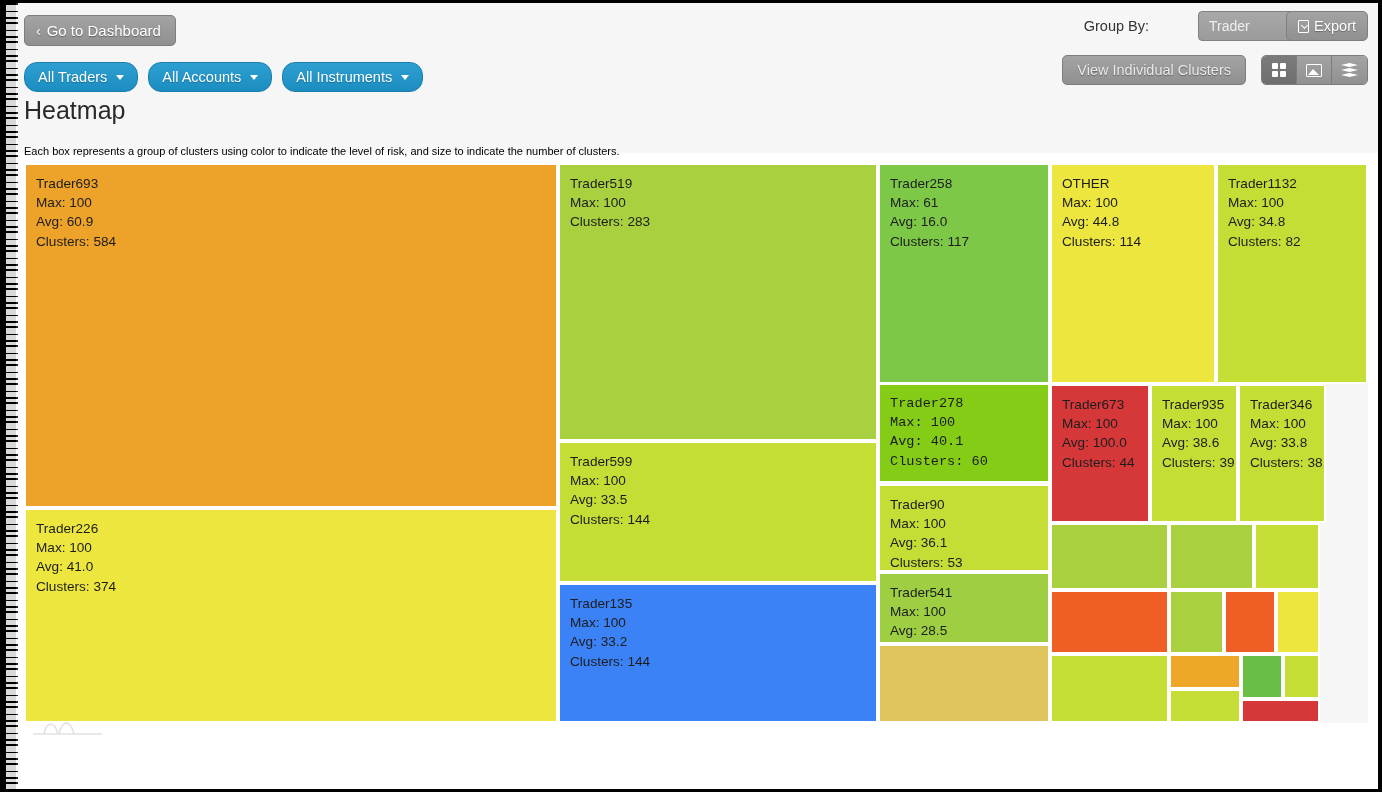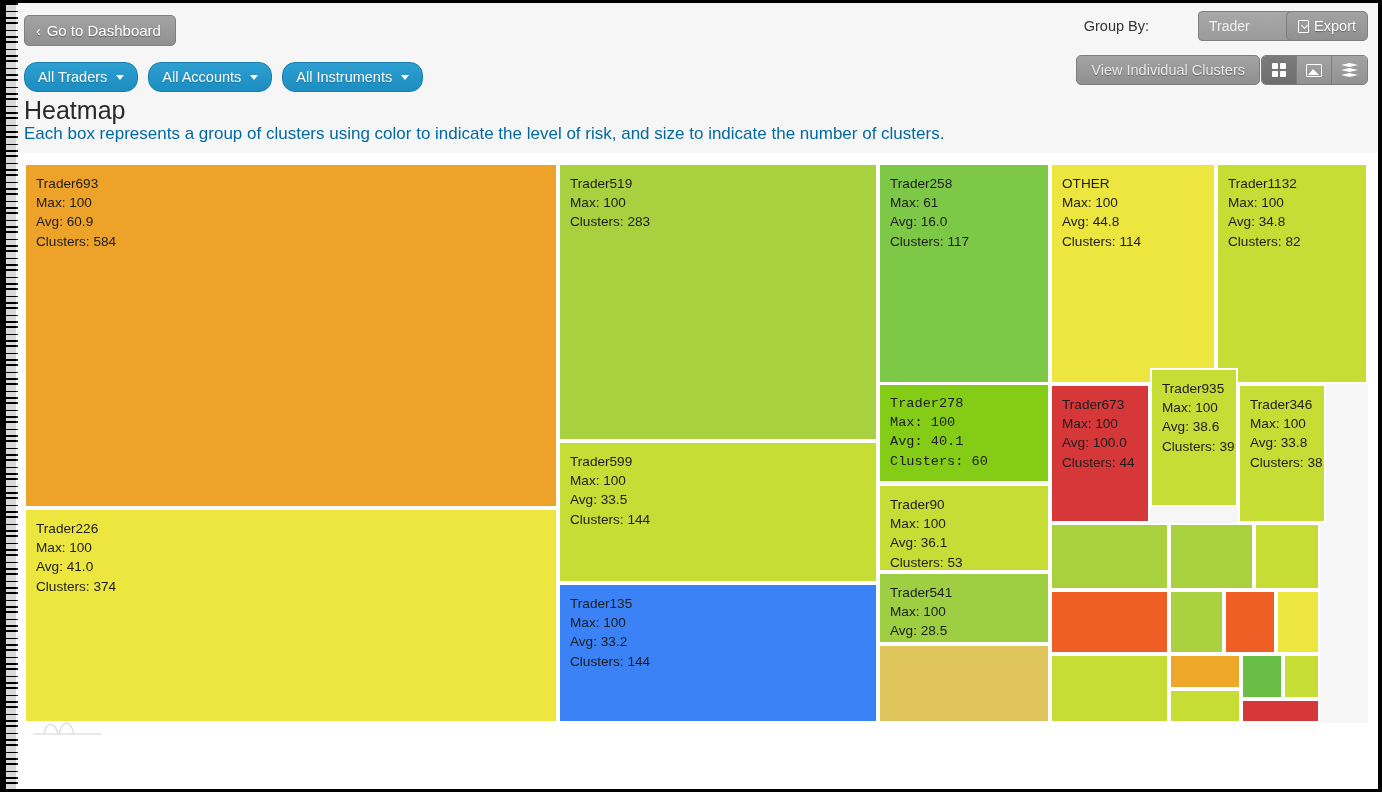--- a/index.html
+++ b/index.html
@@ -144,21 +144,21 @@
   }
   .dl-icon::after {
     content: ""; position: absolute;
     left: 3px; top: 2px; width: 4px; height: 4px;
     border-left: 1.4px solid #fff; border-bottom: 1.4px solid #fff;
     transform: rotate(-45deg);
   }
 
   .rightrow2 {
     position: absolute; right: 10px; top: 52px;
-    display: flex; align-items: center; gap: 1px;
+    display: flex; align-items: center; gap: 15px;
   }
   #view-clusters {
     height: 30px; padding: 0 14px; font-size: 14.5px;
     color: #e9e9e9;
   }
   .toggle-group {
     display: flex; height: 30px;
     border: 1px solid #7d7d7d; border-radius: 5px;
     overflow: hidden;
   }
@@ -192,22 +192,22 @@
   .ic-layers i:nth-child(2){ top: 5px; }
   .ic-layers i:nth-child(3){ top: 10px; }
 
   
   #page-title {
     position: absolute; left: 10px; top: 93px;
     font-size: 25px; font-weight: 400; color: #2a2a2a;
     margin: 0;
   }
   #page-subtitle {
-    position: absolute; left: 10px; top: 121px;
-    font-size: 17px; color: #0369a1;
+    position: absolute; left: 10px; top: 142px;
+    font-size: 11px; color: #000000;
   }
 
   
   #treemap {
     position: absolute;
     left: 10px; top: 160px;
     width: 1344px; height: 560px;
     background: #f6f6f6;
   }
   .cell {
@@ -394,21 +394,21 @@
           </div>
         </div>
         <div class="cell" style="left: 1026px; top: 221px; width: 100px; height: 139px; background: rgb(214, 56, 58);">
           <div class="lbl">
             <div>Trader673</div>
             <div>Max: 100</div>
             <div>Avg: 100.0</div>
             <div>Clusters: 44</div>
           </div>
         </div>
-        <div class="cell" style="left: 1126px; top: 205px; width: 88px; height: 139px; background: rgb(198, 221, 53);">
+        <div class="cell" style="left: 1126px; top: 221px; width: 88px; height: 139px; background: rgb(198, 221, 53);">
           <div class="lbl">
             <div>Trader935</div>
             <div>Max: 100</div>
             <div>Avg: 38.6</div>
             <div>Clusters: 39</div>
           </div>
         </div>
         <div class="cell" style="left: 1214px; top: 221px; width: 88px; height: 139px; background: rgb(198, 221, 53);">
           <div class="lbl">
             <div>Trader346</div>

